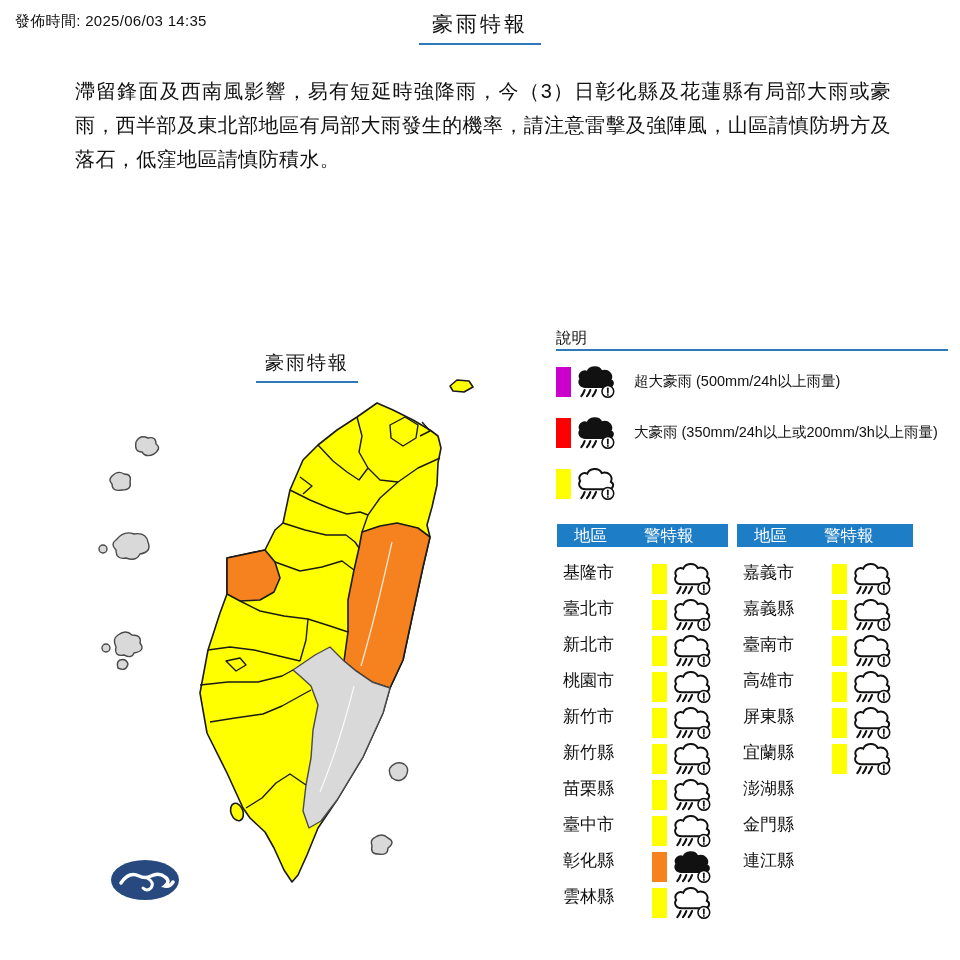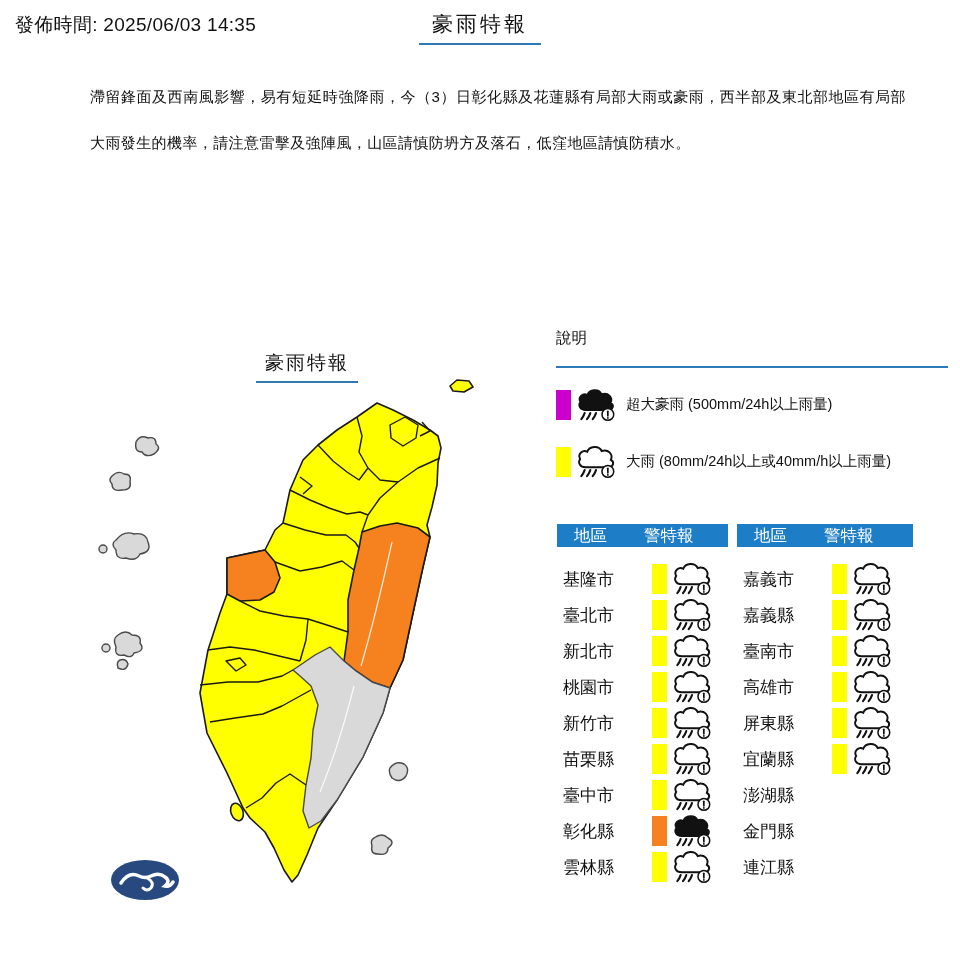--- a/index.html
+++ b/index.html
@@ -1,60 +1,60 @@
 <!DOCTYPE html>
 <html style="--c-yellow: #FFFF00; --c-orange: #F5821F; --c-gray: #D9D9D9; --c-header: #1E7DC7; --c-underline: #2E79B8; --c-logo: #27497F;"><head>
 <meta charset="utf-8">
 <style>
   html,body{margin:0;padding:0;background:#fff;}
   body{width:960px;height:960px;position:relative;overflow:hidden;
        font-family:"Liberation Sans","DejaVu Sans",sans-serif;color:#111;}
 
   
-  #publish-time{position:absolute;left:15px;top:12px;font-size:19px;letter-spacing:.3px;}
+  #publish-time{position:absolute;left:15px;top:12px;font-size:15px;letter-spacing:.3px;}
   #page-title{position:absolute;left:0;right:0;top:10px;text-align:center;}
   #page-title span{display:inline-block;font-size:21px;letter-spacing:3px;
        padding:0 13px 5px;border-bottom:2.5px solid var(--c-underline);}
 
   
-  #summary{position:absolute;left:90px;width:816px;top:74px;font-size:15px;
-       line-height:46px;text-align:justify;letter-spacing:.4px;}
+  #summary{position:absolute;left:75px;width:816px;top:74px;font-size:20px;
+       line-height:34px;text-align:justify;letter-spacing:.4px;}
 
   
   #map-area{position:absolute;left:60px;top:330px;width:485px;height:620px;}
   #map-title{position:absolute;left:196px;top:20px;font-size:19px;letter-spacing:2px;
        padding:0 9px 5px;border-bottom:2.5px solid var(--c-underline);}
   #map-svg{position:absolute;left:0;top:0;}
   .county{stroke:#1a1a1a;stroke-width:1.6;stroke-linejoin:round;}
   .fill-yellow{fill:var(--c-yellow);}
   .fill-orange{fill:var(--c-orange);}
   .fill-gray{fill:var(--c-gray);stroke:#4a4a4a;stroke-width:1.4;}
   .border-line{fill:none;stroke:#1a1a1a;stroke-width:1.4;stroke-linejoin:round;}
   .river{fill:none;stroke:#fff;stroke-width:1.2;opacity:.85;}
   #cwb-logo-ellipse{fill:var(--c-logo);}
   .logo-swirl{fill:none;stroke:#fff;stroke-linecap:round;}
 
   
   #legend{position:absolute;left:556px;top:328px;width:392px;}
-  #legend-title{font-size:15.5px;padding-bottom:17px;border-bottom:2px solid var(--c-underline);}
-  .legend-item{display:flex;align-items:center;height:41px;margin-top:16px;}
+  #legend-title{font-size:15.5px;padding-bottom:0;border-bottom:2px solid var(--c-underline);}
+  .legend-item{display:flex;align-items:center;height:41px;margin-top:10px;gap:8px;}
   .legend-item .lswatch{width:13px;height:32px;margin-right:7px;flex:none;}
   .legend-item svg{width:38px;height:32px;flex:none;}
   .legend-item .llabel{margin-left:8px;font-size:14.5px;white-space:nowrap;}
 
   
   #tables{position:absolute;left:557px;top:524px;width:360px;}
   .wtable{position:absolute;top:0;font-family:Liberation Serif, serif;}
   #table-left{left:0;width:171px;}
   #table-right{left:180px;width:176px;}
   .thead{height:23px;background:var(--c-header);color:#fff;display:flex;align-items:center;font-size:16.5px;}
   .thead .h1{margin-left:17px;}
   .thead .h2{margin-left:37px;}
   .tbody{margin-top:14px;}
-  .trow{height:36px;display:flex;align-items:center;}
+  .trow{height:36px;display:flex;}
   .rname{margin-left:6px;font-size:17px;width:89px;flex:none;}
   .warn{display:flex;align-items:center;}
   .warn .rswatch{width:15px;height:30px;margin-right:3px;flex:none;}
   .warn svg{width:44px;height:36px;}
 
   
   .variant-outline .cloud{fill:#fff;stroke:#111;stroke-width:2;}
   .variant-filled .cloud{fill:#111;stroke:#111;stroke-width:1.5;}
   .rain{fill:none;stroke:#111;stroke-width:2.2;stroke-linecap:round;}
   .bang-c{fill:#fff;stroke:#111;stroke-width:1.6;}
@@ -140,31 +140,44 @@
       <path class="rain" d="M11 27.5 Q9.8 31 7.5 34 M17 27.5 Q15.8 31 13.5 34 M23 27.5 Q21.8 31 19.5 34"></path>
       <circle class="bang-c" cx="35.5" cy="29" r="6.2"></circle>
       <path class="bang-l" d="M35.5 25.6 L35.5 30.4"></path>
       <circle class="bang-d" cx="35.5" cy="32.6" r="1"></circle>
     </svg>
   </span>
         <span class="llabel">超大豪雨 (500mm/24h以上雨量)</span>
       </div>
       <div class="legend-item">
         <span class="warn">
+    <span class="rswatch lswatch" style="background: rgb(255, 0, 0);"></span>
+
+    <svg class="variant-filled" viewBox="0 0 46 38">
+      <path class="cloud" d="M12 24.5 C6 24.5 3.6 19.5 6.3 15.8 C3.2 10.5 9.3 5.6 13.8 8.2 C15.8 2.2 26 1.2 29 7.4 C36.2 5.2 41.4 11.2 38.6 16.8 C43 19 41.2 24.5 36 24.5 Z"></path>
+      <path class="rain" d="M11 27.5 Q9.8 31 7.5 34 M17 27.5 Q15.8 31 13.5 34 M23 27.5 Q21.8 31 19.5 34"></path>
+      <circle class="bang-c" cx="35.5" cy="29" r="6.2"></circle>
+      <path class="bang-l" d="M35.5 25.6 L35.5 30.4"></path>
+      <circle class="bang-d" cx="35.5" cy="32.6" r="1"></circle>
+    </svg>
+  </span>
+        <span class="llabel">大豪雨 (350mm/24h以上或200mm/3h以上雨量)</span>
+      </div>
+      <div class="legend-item">
+        <span class="warn">
     <span class="rswatch lswatch" style="background: rgb(255, 255, 0);"></span>
     <svg class="variant-outline" viewBox="0 0 46 38">
       <path class="cloud" d="M12 24.5 C6 24.5 3.6 19.5 6.3 15.8 C3.2 10.5 9.3 5.6 13.8 8.2 C15.8 2.2 26 1.2 29 7.4 C36.2 5.2 41.4 11.2 38.6 16.8 C43 19 41.2 24.5 36 24.5 Z"></path>
       <path class="rain" d="M11 27.5 Q9.8 31 7.5 34 M17 27.5 Q15.8 31 13.5 34 M23 27.5 Q21.8 31 19.5 34"></path>
       <circle class="bang-c" cx="35.5" cy="29" r="6.2"></circle>
       <path class="bang-l" d="M35.5 25.6 L35.5 30.4"></path>
       <circle class="bang-d" cx="35.5" cy="32.6" r="1"></circle>
     </svg>
 
   </span>
-        <span class="llabel">大雨 (80mm/24h以上或40mm/h以上雨量)</span>
       </div>
     </div>
 </div>
 
 <div id="tables">
   <div class="wtable" id="table-left">
     <div class="thead">
       <span class="h1">地區</span>
       <span class="h2">警特報</span>
     </div>
@@ -220,20 +233,34 @@
       <path class="rain" d="M11 27.5 Q9.8 31 7.5 34 M17 27.5 Q15.8 31 13.5 34 M23 27.5 Q21.8 31 19.5 34"></path>
       <circle class="bang-c" cx="35.5" cy="29" r="6.2"></circle>
       <path class="bang-l" d="M35.5 25.6 L35.5 30.4"></path>
       <circle class="bang-d" cx="35.5" cy="32.6" r="1"></circle>
     </svg>
 
   </span>
         </div>
         <div class="trow">
           <span class="rname">新竹市</span>
+          <span class="warn">
+    <span class="rswatch" style="background: rgb(255, 255, 0);"></span>
+    <svg class="variant-outline" viewBox="0 0 46 38">
+      <path class="cloud" d="M12 24.5 C6 24.5 3.6 19.5 6.3 15.8 C3.2 10.5 9.3 5.6 13.8 8.2 C15.8 2.2 26 1.2 29 7.4 C36.2 5.2 41.4 11.2 38.6 16.8 C43 19 41.2 24.5 36 24.5 Z"></path>
+      <path class="rain" d="M11 27.5 Q9.8 31 7.5 34 M17 27.5 Q15.8 31 13.5 34 M23 27.5 Q21.8 31 19.5 34"></path>
+      <circle class="bang-c" cx="35.5" cy="29" r="6.2"></circle>
+      <path class="bang-l" d="M35.5 25.6 L35.5 30.4"></path>
+      <circle class="bang-d" cx="35.5" cy="32.6" r="1"></circle>
+    </svg>
+
+  </span>
+        </div>
+        <div class="trow">
+          <span class="rname">新竹縣</span>
           <span class="warn">
     <span class="rswatch" style="background: rgb(255, 255, 0);"></span>
     <svg class="variant-outline" viewBox="0 0 46 38">
       <path class="cloud" d="M12 24.5 C6 24.5 3.6 19.5 6.3 15.8 C3.2 10.5 9.3 5.6 13.8 8.2 C15.8 2.2 26 1.2 29 7.4 C36.2 5.2 41.4 11.2 38.6 16.8 C43 19 41.2 24.5 36 24.5 Z"></path>
       <path class="rain" d="M11 27.5 Q9.8 31 7.5 34 M17 27.5 Q15.8 31 13.5 34 M23 27.5 Q21.8 31 19.5 34"></path>
       <circle class="bang-c" cx="35.5" cy="29" r="6.2"></circle>
       <path class="bang-l" d="M35.5 25.6 L35.5 30.4"></path>
       <circle class="bang-d" cx="35.5" cy="32.6" r="1"></circle>
     </svg>
 

